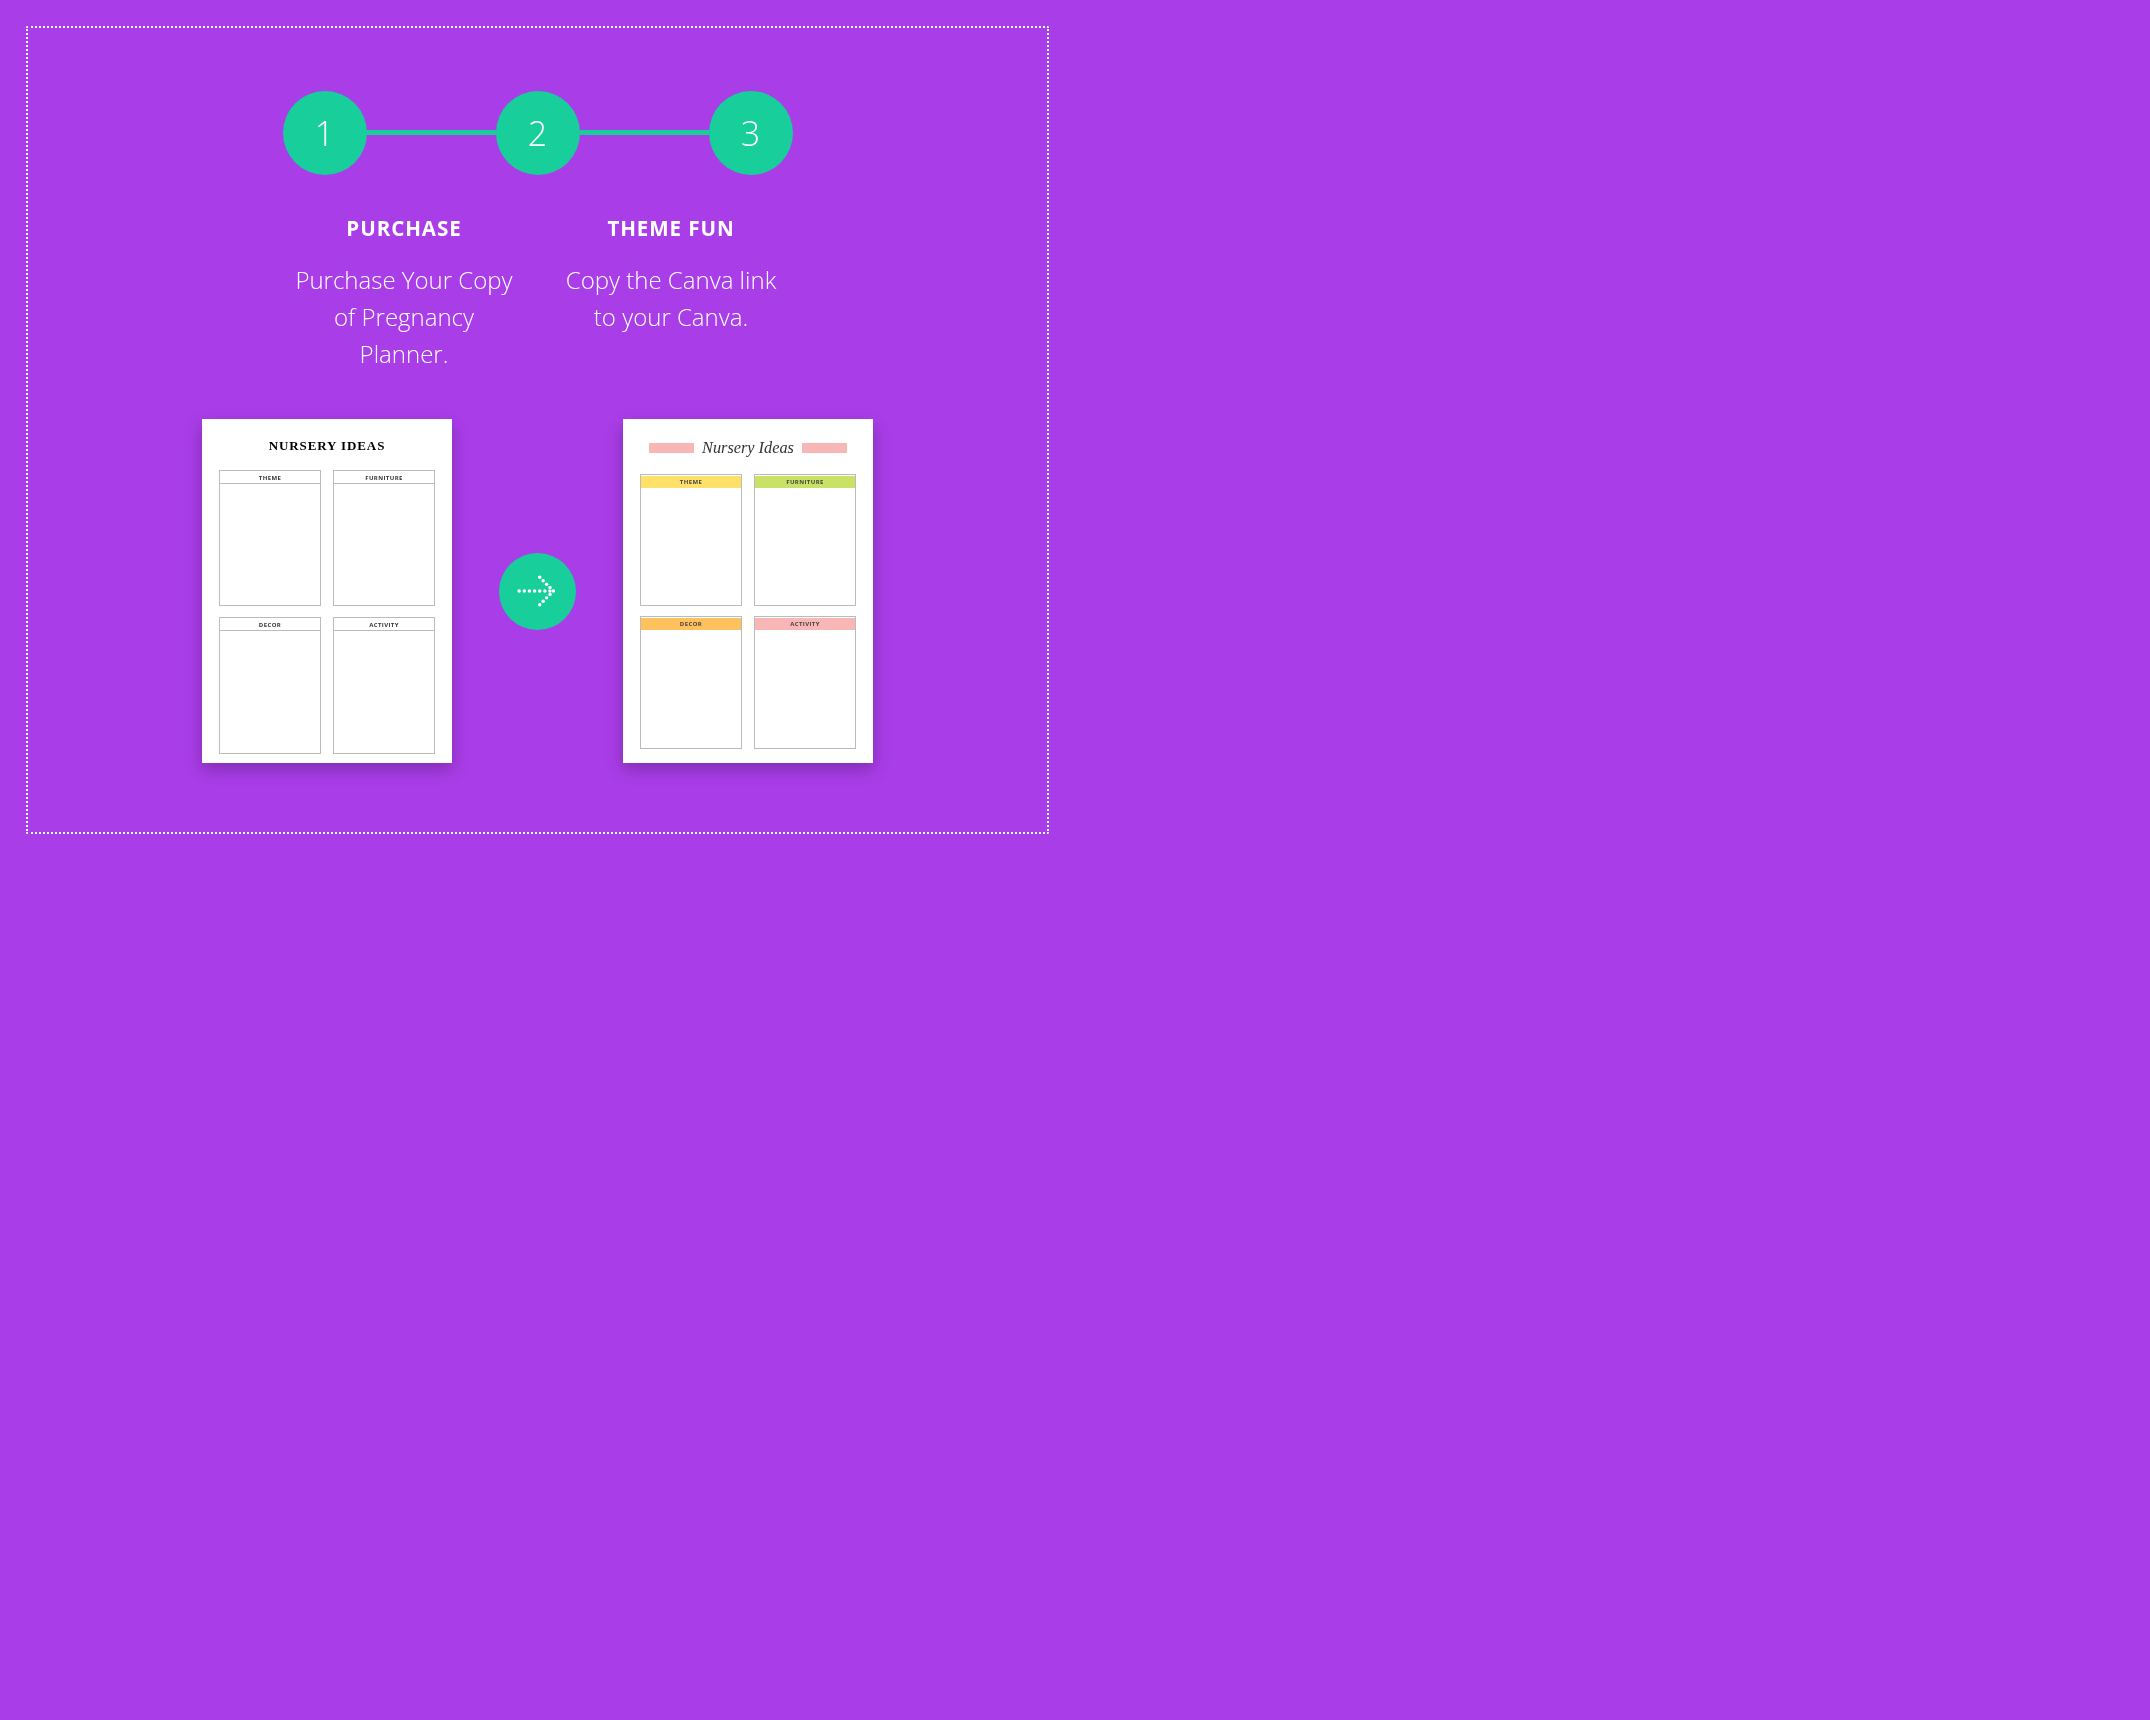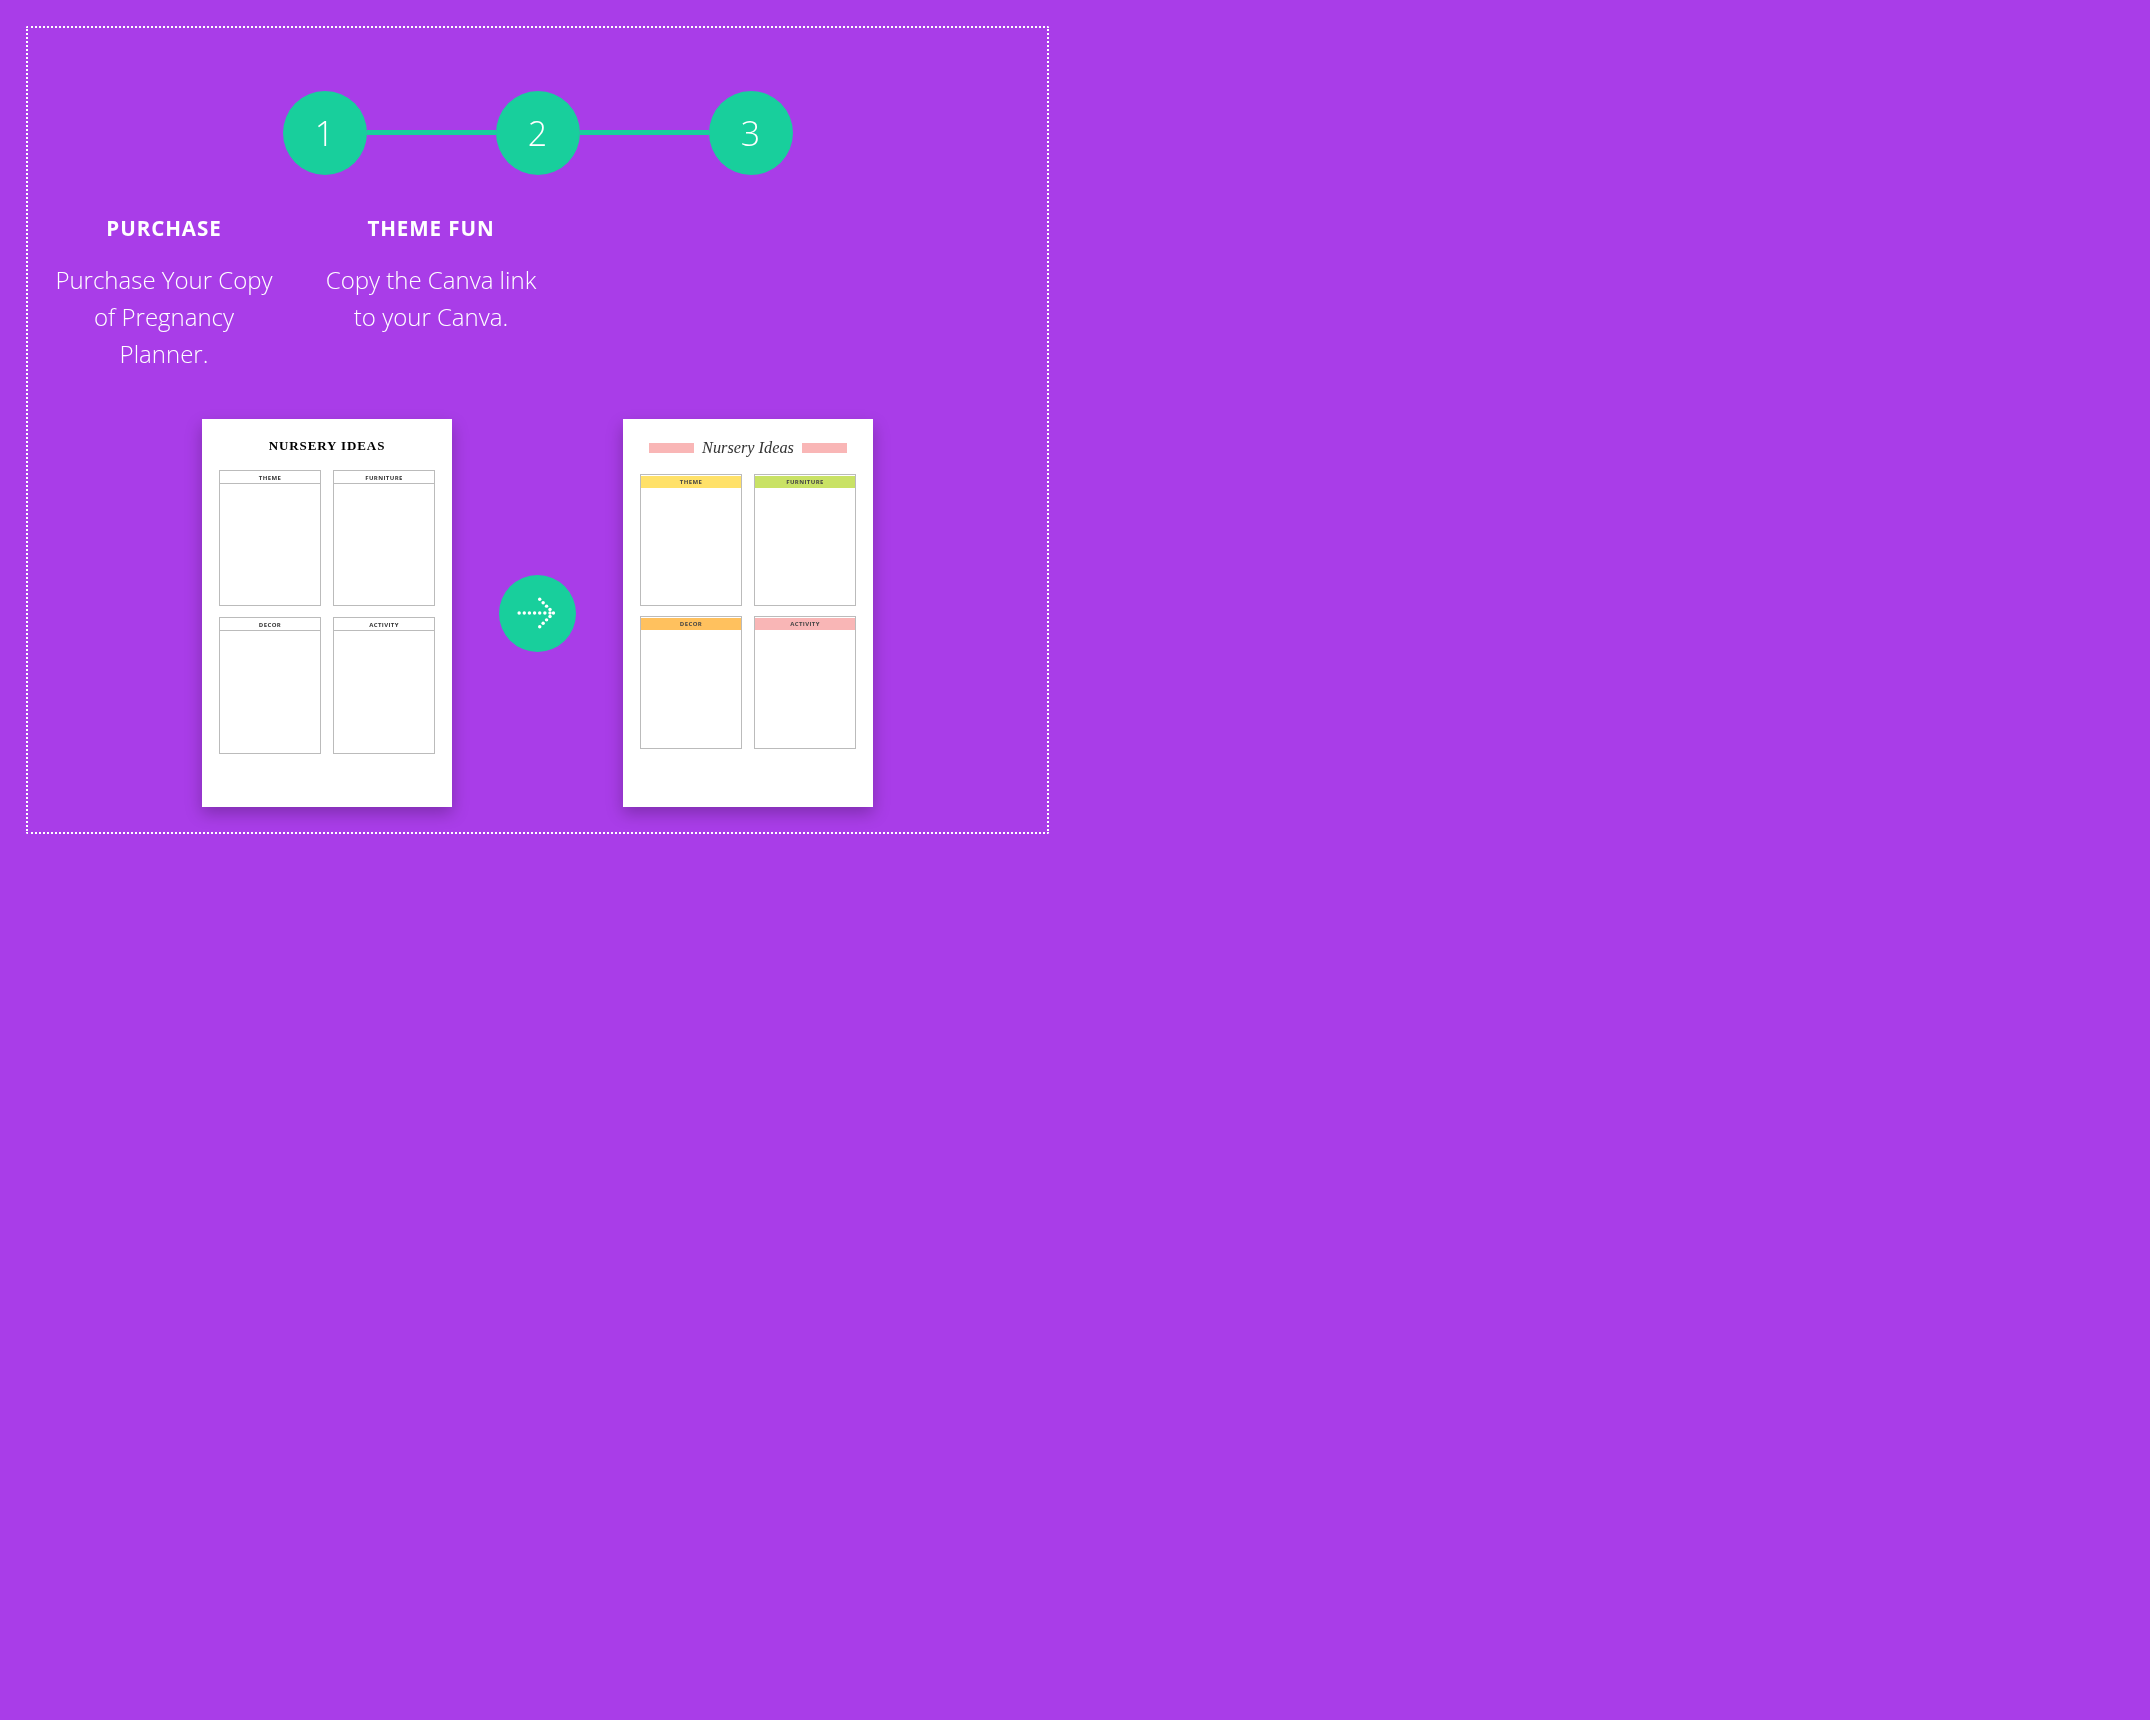--- a/index.html
+++ b/index.html
@@ -47,20 +47,21 @@
     justify-content: center;
   }
   .line {
     width: 129px;
     height: 4.3px;
     background: #18cf9c;
   }
   
   .labels {
     display: flex;
+    justify-content: center;
     gap: 43px;
     margin-top: 39px;
   }
   .col {
     width: 224px;
     text-align: center;
     color: #fff;
   }
   .col-head {
     font-weight: 700;
@@ -88,21 +89,21 @@
     background: #18cf9c;
     border-radius: 50%;
     display: flex;
     align-items: center;
     justify-content: center;
   }
   .arrow-circle svg { }
   .page {
     background: #fff;
     width: 250px;
-    height: 388px;
+    height: 344px;
     box-shadow: 0 6.9px 15.5px rgba(0,0,0,0.25);
     padding: 19px 17px;
   }
   .page-title-1 {
     text-align: center;
     font-size: 13px;
     font-weight: 700;
     letter-spacing: 0.9px;
     font-family: Georgia, 'Times New Roman', serif;
     margin-bottom: 15.5px;

